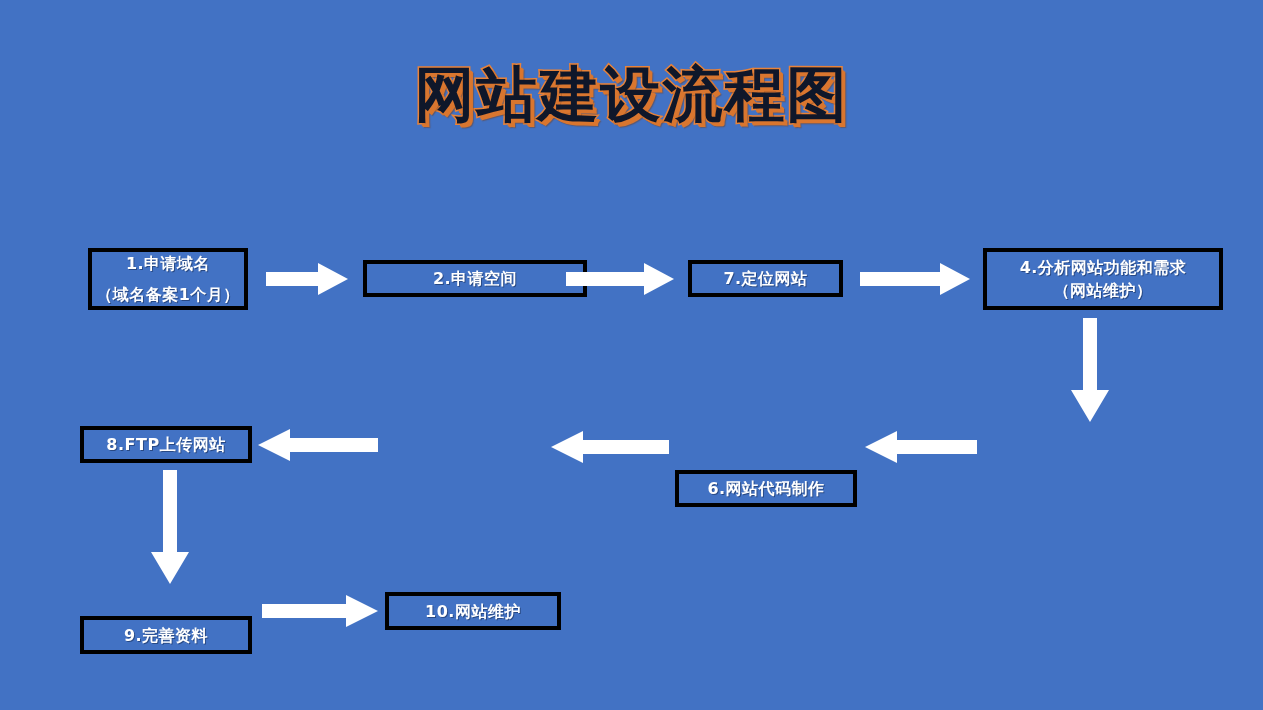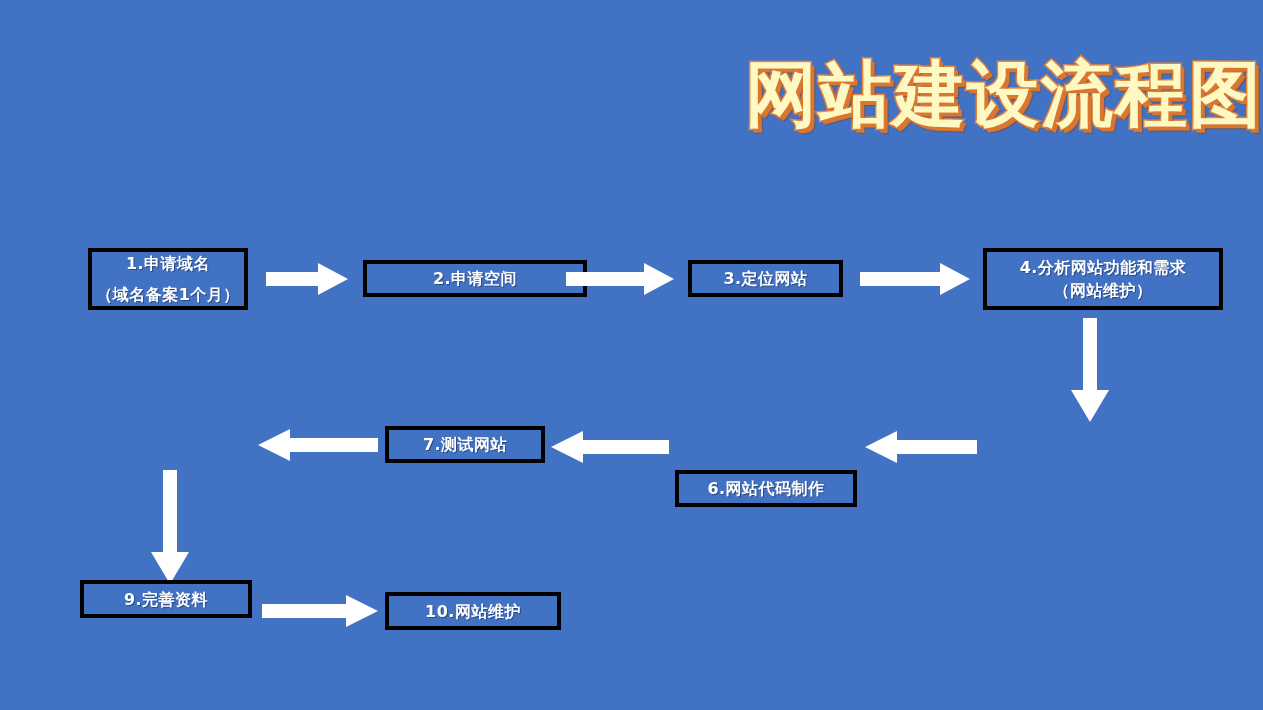--- a/index.html
+++ b/index.html
@@ -20,25 +20,25 @@
     height: 710px;
     background: #4272c4;
   }
 
   
   .title {
     position: absolute;
     left: 0;
     top: 44px;
     width: 1263px;
-    text-align: right;
-    font-size: 72px;
+    text-align: center;
+    font-size: 60px;
     line-height: 100px;
     font-weight: 700;
-    color: #fef9c3;
+    color: #0f172a;
     letter-spacing: 2px;
     -webkit-text-stroke: 3px #e8833a;
     paint-order: stroke fill;
     text-shadow:
        3px 3px 0 #d9762f,
        4px 4px 0 #d9762f,
        5px 5px 1px rgba(120,60,20,0.45);
     white-space: nowrap;
   }
 
@@ -95,21 +95,21 @@
     <span>2.申请空间</span>
   </div>
 
   <div class="arrow" style="left:566px; top:262px;">
     <svg width="108" height="34" viewBox="0 0 108 34" aria-hidden="true">
       <polygon points="0,10 78,10 78,1 108,17 78,33 78,24 0,24" fill="#ffffff"></polygon>
     </svg>
   </div>
 
   <div class="node" style="left:688px; top:260px; width:155px; height:37px;">
-    <span>3.定位网站</span>
+    <span>7.定位网站</span>
   </div>
 
   <div class="arrow" style="left:860px; top:262px;">
     <svg width="110" height="34" viewBox="0 0 110 34" aria-hidden="true">
       <polygon points="0,10 80,10 80,1 110,17 80,33 80,24 0,24" fill="#ffffff"></polygon>
     </svg>
   </div>
 
   <div class="node" style="left:983px; top:248px; width:240px; height:62px;">
     <span>4.分析网站功能和需求</span>
@@ -132,38 +132,38 @@
   <div class="node" style="left:675px; top:428px; width:182px; height:37px;margin-top:42px;">
     <span>6.网站代码制作</span>
   </div>
 
   <div class="arrow" style="left:551px; top:430px;">
     <svg width="118" height="34" viewBox="0 0 118 34" aria-hidden="true">
       <polygon points="118,10 32,10 32,1 0,17 32,33 32,24 118,24" fill="#ffffff"></polygon>
     </svg>
   </div>
 
-  <div class="node" style="left:385px; top:426px; width:160px; height:37px;">
-    <span>7.测试网站</span>
-  </div>
 
   <div class="arrow" style="left:258px; top:428px;">
     <svg width="120" height="34" viewBox="0 0 120 34" aria-hidden="true">
       <polygon points="120,10 32,10 32,1 0,17 32,33 32,24 120,24" fill="#ffffff"></polygon>
     </svg>
   </div>
 
+  <div class="node" style="left:80px; top:426px; width:172px; height:37px;">
+    <span>8.FTP上传网站</span>
+  </div>
 
   <div class="arrow" style="left:150px; top:470px;">
     <svg width="40" height="114" viewBox="0 0 40 114" aria-hidden="true">
       <polygon points="13,0 27,0 27,82 39,82 20,114 1,82 13,82" fill="#ffffff"></polygon>
     </svg>
   </div>
 
-  <div class="node" style="left:80px; top:580px; width:172px; height:38px;">
+  <div class="node" style="left:80px; top:616px; width:172px; height:38px;">
     <span>9.完善资料</span>
   </div>
 
   <div class="arrow" style="left:262px; top:594px;">
     <svg width="116" height="34" viewBox="0 0 116 34" aria-hidden="true">
       <polygon points="0,10 84,10 84,1 116,17 84,33 84,24 0,24" fill="#ffffff"></polygon>
     </svg>
   </div>
 
   <div class="node" style="left:385px; top:592px; width:176px; height:38px;">

